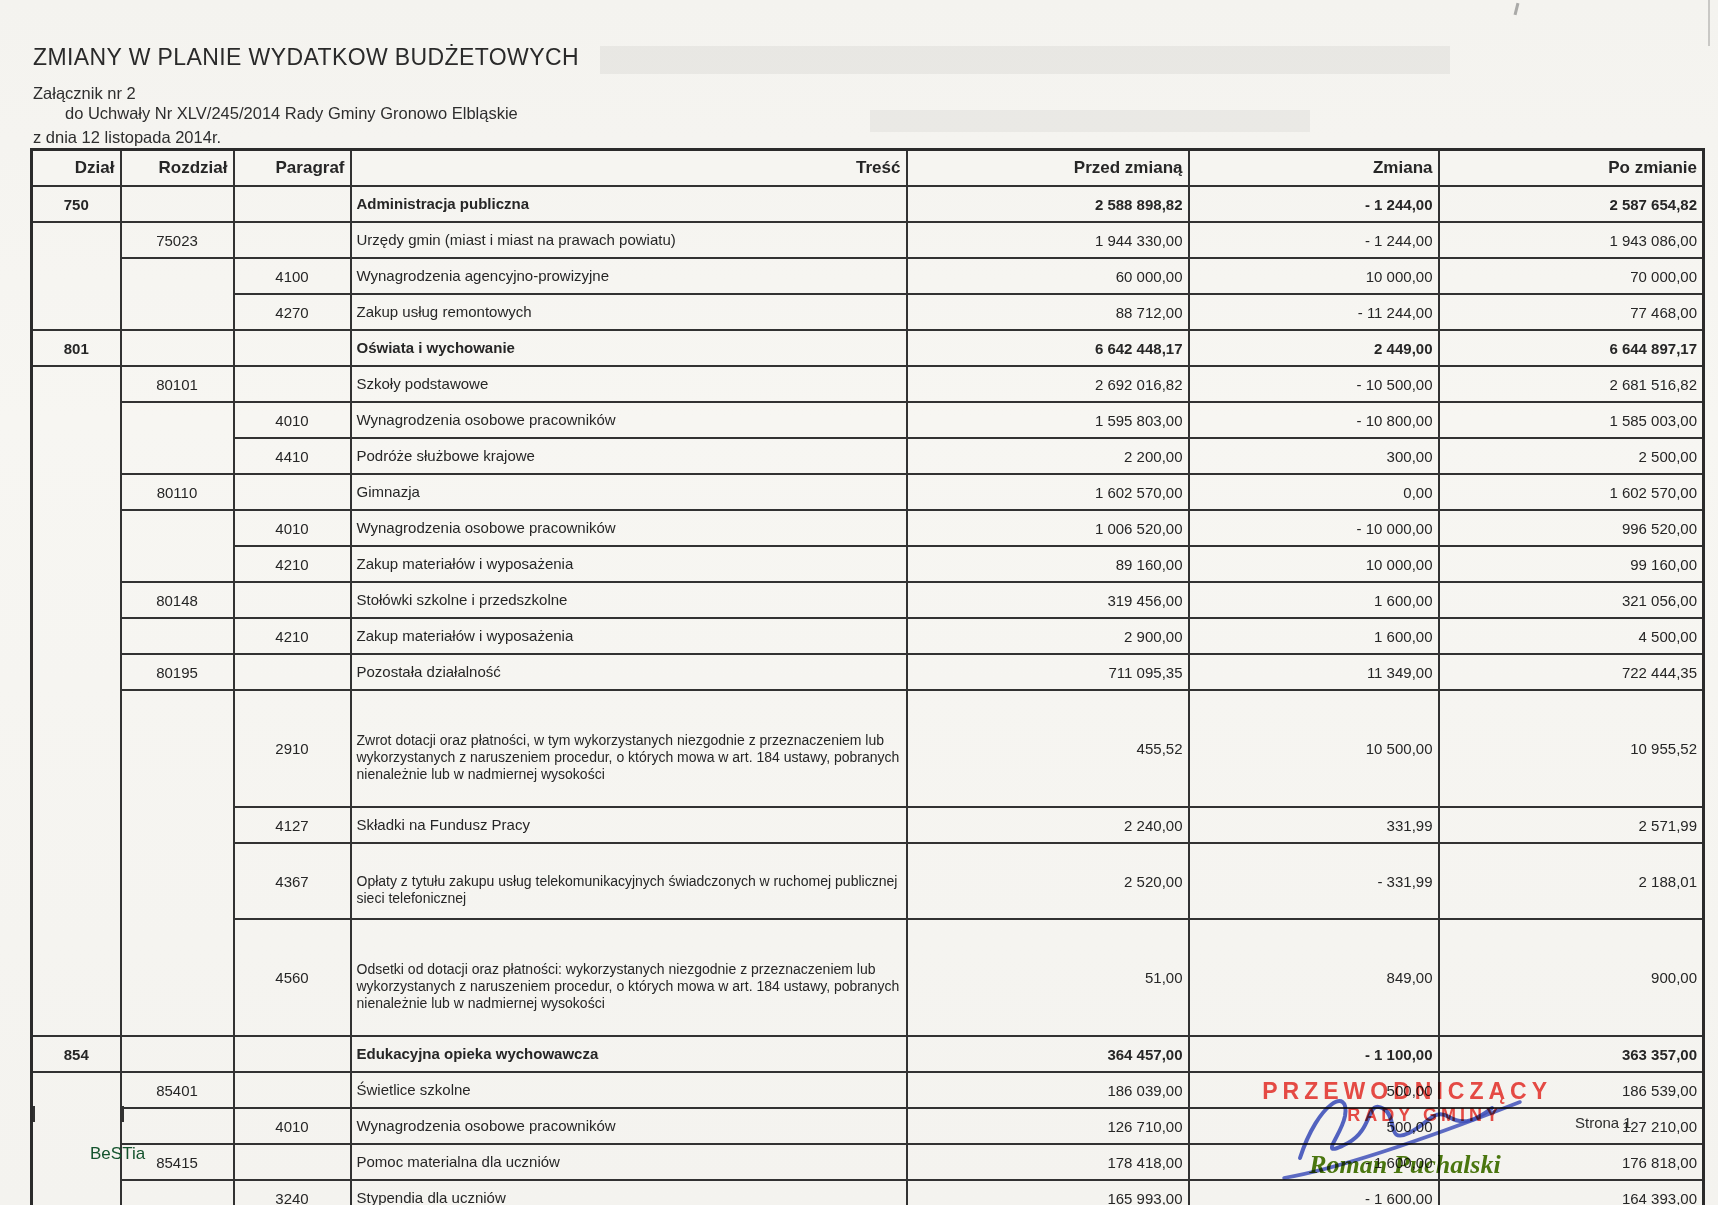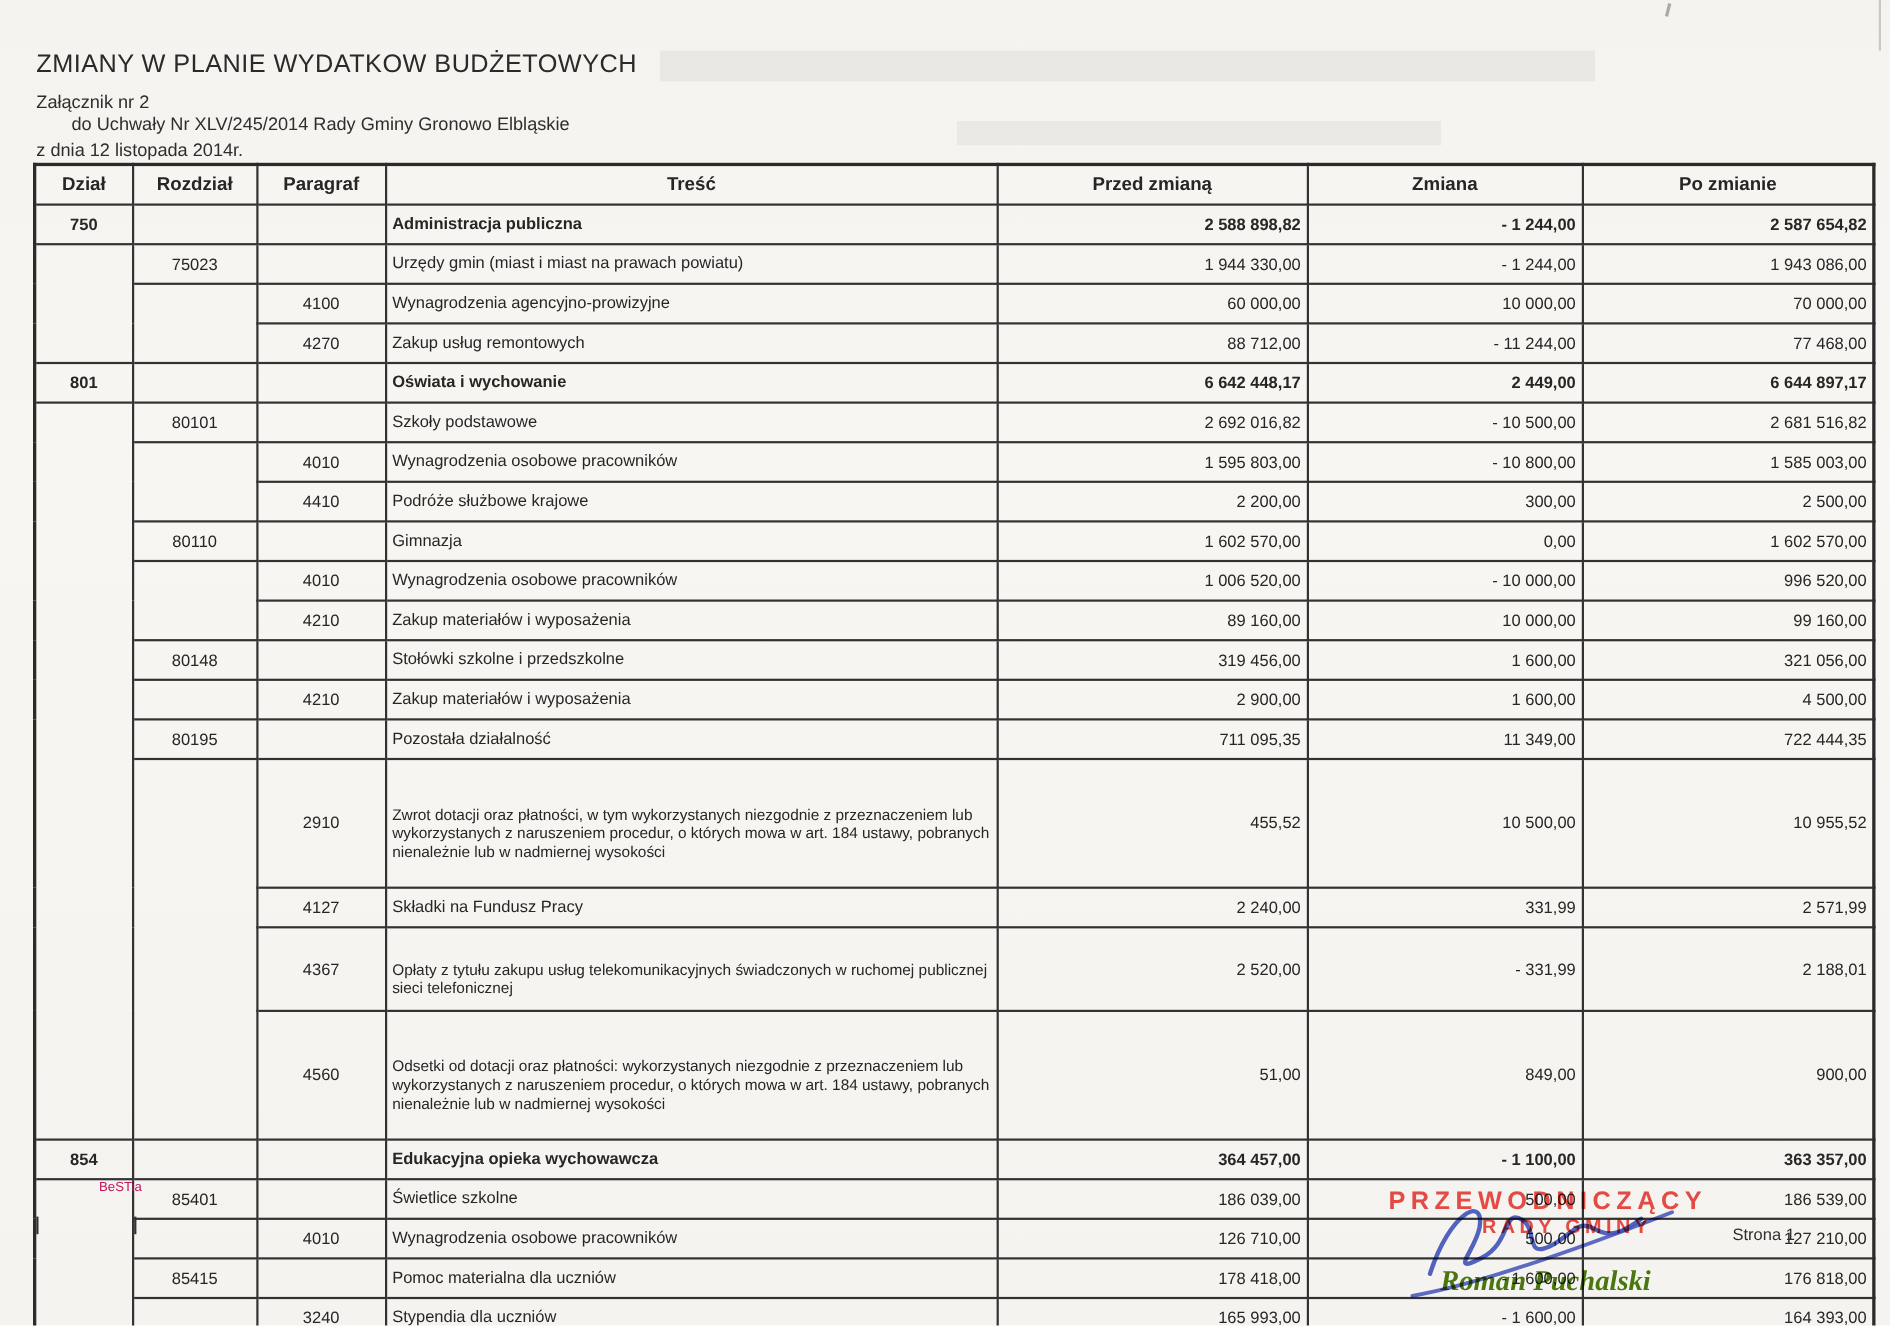--- a/index.html
+++ b/index.html
@@ -15,21 +15,21 @@
 
   table.budget{
     position:absolute;left:30px;top:148px;width:1672px;
     border-collapse:collapse;table-layout:fixed;
     border:3px solid #2b2b2b;border-bottom:none;
   }
   table.budget th,table.budget td{
     border:2px solid #323232;padding:1px 5px;vertical-align:middle;
     font-size:15px;overflow:hidden;
   }
-  table.budget th{height:32px;font-size:17px;font-weight:bold;text-align:center;background:#f6f5f1;}
+  table.budget th{height:32px;font-size:17px;font-weight:bold;text-align:right;background:#f6f5f1;}
   table.budget td{height:32px;background:transparent;}
   tr.hrow td{height:32px;}
   tr.h95 td{height:93px;}
   tr.h54 td{height:52px;}
   td.code{text-align:center;}
   td.tresc{text-align:left;padding-left:6px;line-height:1.2;}
   td.tresc.small{font-size:14px;line-height:1.22;padding-top:20px;padding-bottom:2px;}
   td.num{text-align:right;padding-right:5px;white-space:nowrap;}
   
   .hlr{
@@ -46,21 +46,21 @@
       rgba(145,165,205,.30) 0 14px, rgba(200,170,190,.28) 14px 27px,
       rgba(160,190,150,.30) 27px 44px, rgba(200,200,160,.24) 44px 58px,
       rgba(170,180,200,.26) 58px 76px, rgba(185,200,180,.24) 76px 92px);
     font-weight:bold;
   }
   td.nbb{border-bottom:none;}
   td.bb{border-bottom:3px solid #2b2b2b;}
   .stub{position:absolute;width:2px;height:16px;background:#323232;top:1106px;}
   .stub-a{left:33px;} .stub-b{left:122px;}
 
-  .footer-app{position:absolute;left:90px;top:1072px;font-size:12px;color:#be185d;}
+  .footer-app{position:absolute;left:90px;top:1144px;font-size:17px;color:#14532d;}
   .footer-page{position:absolute;left:1575px;top:1114px;font-size:15px;color:#2e2e2e;}
 
   .stamp{position:absolute;color:#ef4d48;mix-blend-mode:multiply;text-align:right;z-index:3;}
   .stamp-line1{left:1252px;top:1078px;width:300px;font-size:23px;font-weight:bold;letter-spacing:5px;}
   .stamp-line2{left:1302px;top:1105px;width:200px;font-size:18px;font-weight:bold;letter-spacing:4px;}
   .signer{position:absolute;left:1245px;top:1150px;width:320px;text-align:center;
     font-family:"Liberation Serif",serif;font-style:italic;font-weight:bold;
     font-size:26px;color:#4d7c0f;mix-blend-mode:multiply;z-index:4;}
   .sig{position:absolute;left:1278px;top:1080px;z-index:5;mix-blend-mode:multiply;}
 </style>

